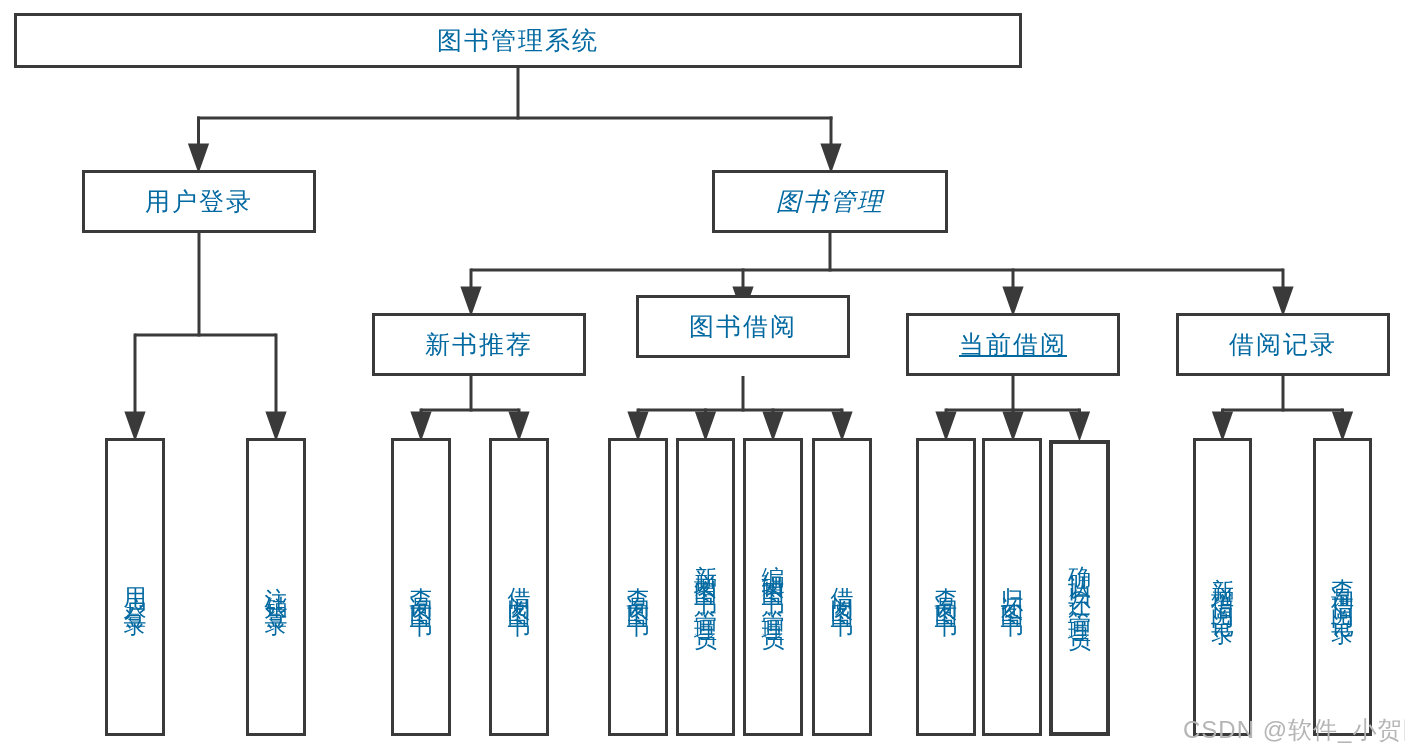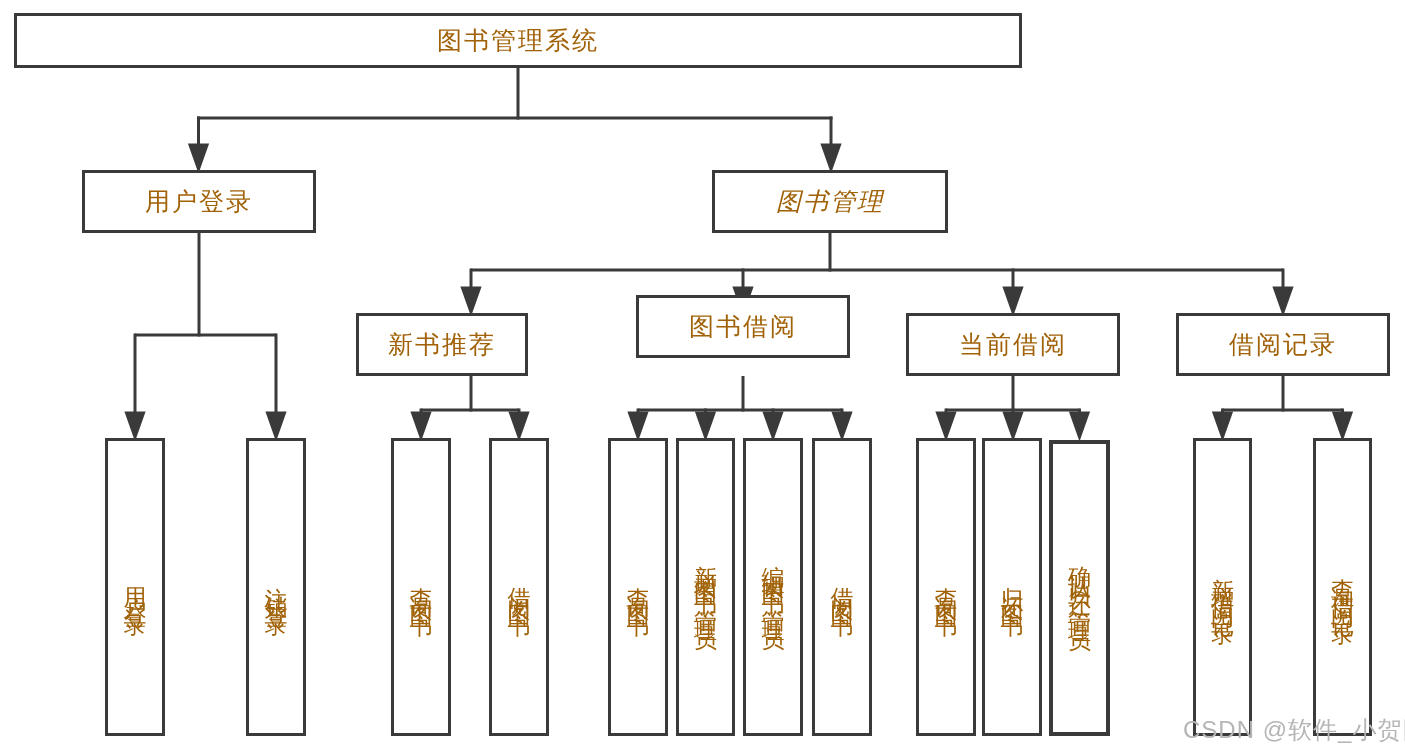--- a/index.html
+++ b/index.html
@@ -12,21 +12,21 @@
   }
   #wires{position:absolute;left:0;top:0;width:1405px;height:747px;}
   .box{
     position:absolute;
     box-sizing:border-box;
     background:#ffffff;
     border:3px solid #3a3a3a;
     display:flex;
     align-items:center;
     justify-content:center;
-    color:#a16207;
+    color:#0369a1;
     text-align:center;
   }
   .h{font-size:25px;letter-spacing:2px;}
   .v{
     font-size:23px;
     writing-mode:vertical-rl;
     letter-spacing:9px;
     line-height:1;
   }
   #watermark{
@@ -103,23 +103,23 @@
     <polygon points="1214,413 1231,413 1222.5,437"></polygon>
     <line x1="1342.5" y1="408.5" x2="1342.5" y2="414"></line>
     <polygon points="1334,413 1351,413 1342.5,437"></polygon>
   </svg>
 
   <div class="box h" style="left:14px;top:13px;width:1008px;height:55px;">图书管理系统</div>
 
   <div class="box h" style="left:82px;top:170px;width:234px;height:63px;">用户登录</div>
   <div class="box h" style="left:712px;top:170px;width:236px;height:63px;font-style:italic;">图书管理</div>
 
-  <div class="box h" style="left:356px;top:313px;width:172px;height:63px;">新书推荐</div>
+  <div class="box h" style="left:372px;top:313px;width:214px;height:63px;">新书推荐</div>
   <div class="box h" style="left:636px;top:295px;width:214px;height:63px;">图书借阅</div>
-  <div class="box h" style="left:906px;top:313px;width:214px;height:63px;">当前借阅</div>
+  <div class="box h" style="left:906px;top:313px;width:214px;height:63px;text-decoration:underline;">当前借阅</div>
   <div class="box h" style="left:1176px;top:313px;width:214px;height:63px;">借阅记录</div>
 
   <div class="box v" style="left:105px;top:438px;width:60px;height:298px;">用户登录</div>
   <div class="box v" style="left:246px;top:438px;width:60px;height:298px;">注销登录</div>
 
   <div class="box v" style="left:391px;top:438px;width:60px;height:298px;">查询图书</div>
   <div class="box v" style="left:489px;top:438px;width:60px;height:298px;">借阅图书</div>
 
   <div class="box v" style="left:608px;top:438px;width:60px;height:298px;">查询图书</div>
   <div class="box v" style="left:676px;top:438px;width:59px;height:298px;">新增图书（管理员）</div>

